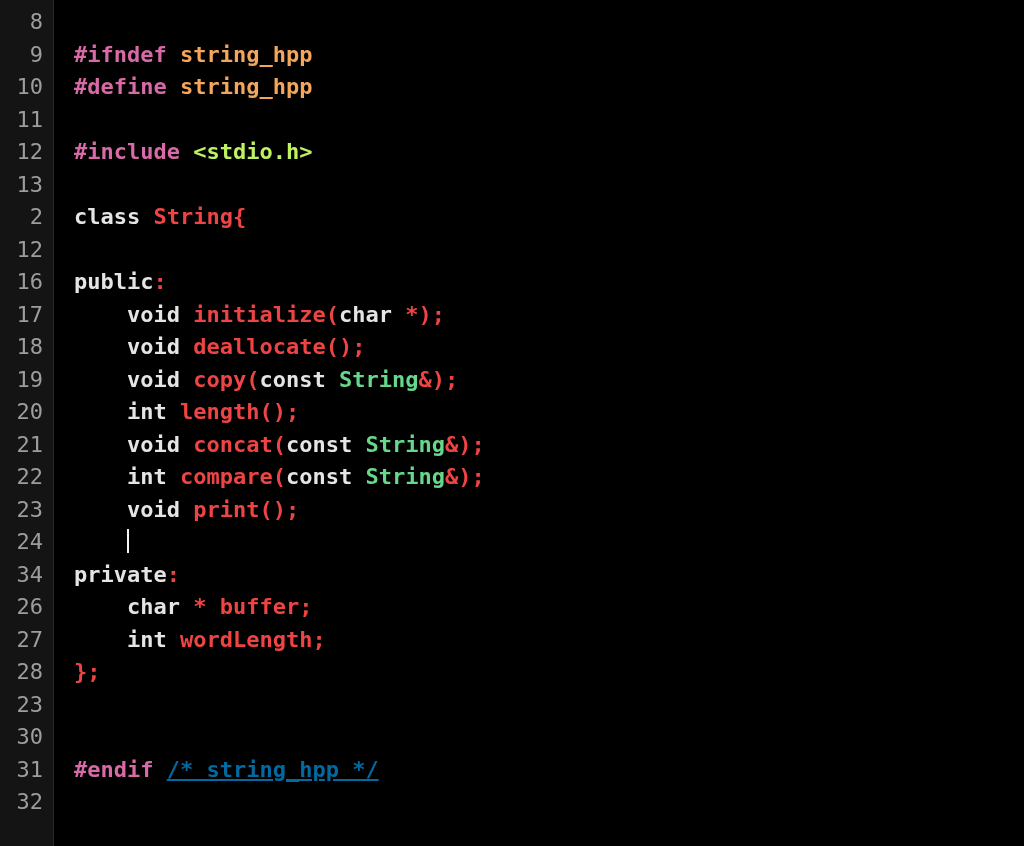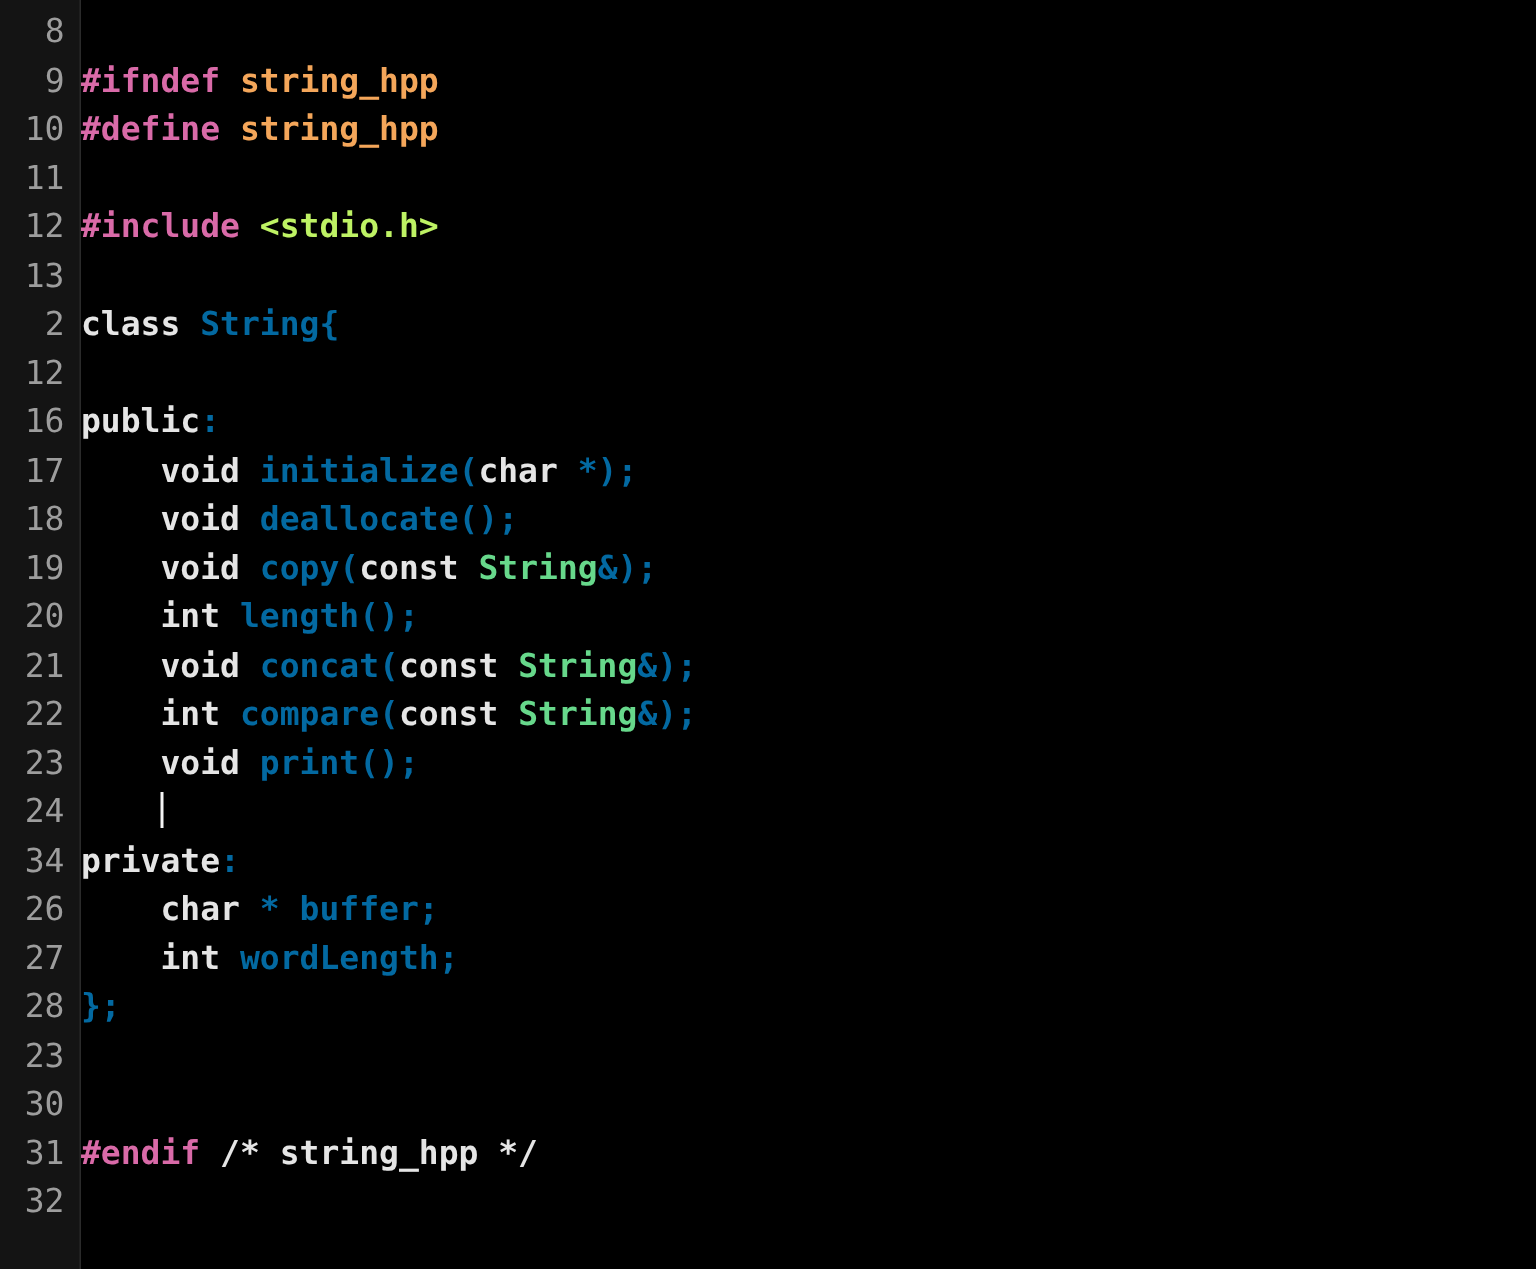--- a/index.html
+++ b/index.html
@@ -26,35 +26,36 @@
     text-align: right;
   }
   .gutter .ln {
     color: #9d9d9d;
     padding-right: 10px;
     font-weight: 500;
     height: 32.5px;
   }
   .code {
     padding-top: 6px;
+    padding-left: 20px;
     white-space: pre;
     color: #f5f5f5;
     font-weight: 600;
     position: relative;
   }
   .code .row {
     height: 32.5px;
   }
   .tok-directive { color: #d96aa8; }
   .tok-macroname { color: #f4a65a; }
   .tok-include-header { color: #bef264; }
   .tok-keyword { color: #e5e5e5; }
   .tok-type { color: #67d88b; }
-  .tok-plain { color: #0369a1; }
-  .tok-comment { color: #e5e5e5; }
+  .tok-plain { color: #ef4444; }
+  .tok-comment { color: #0369a1; text-decoration: underline; }
   .cursor {
     display: inline-block;
     width: 2px;
     height: 24px;
     background: #f5f5f5;
     vertical-align: -4px;
   }
 </style>
 </head>
 <body>

